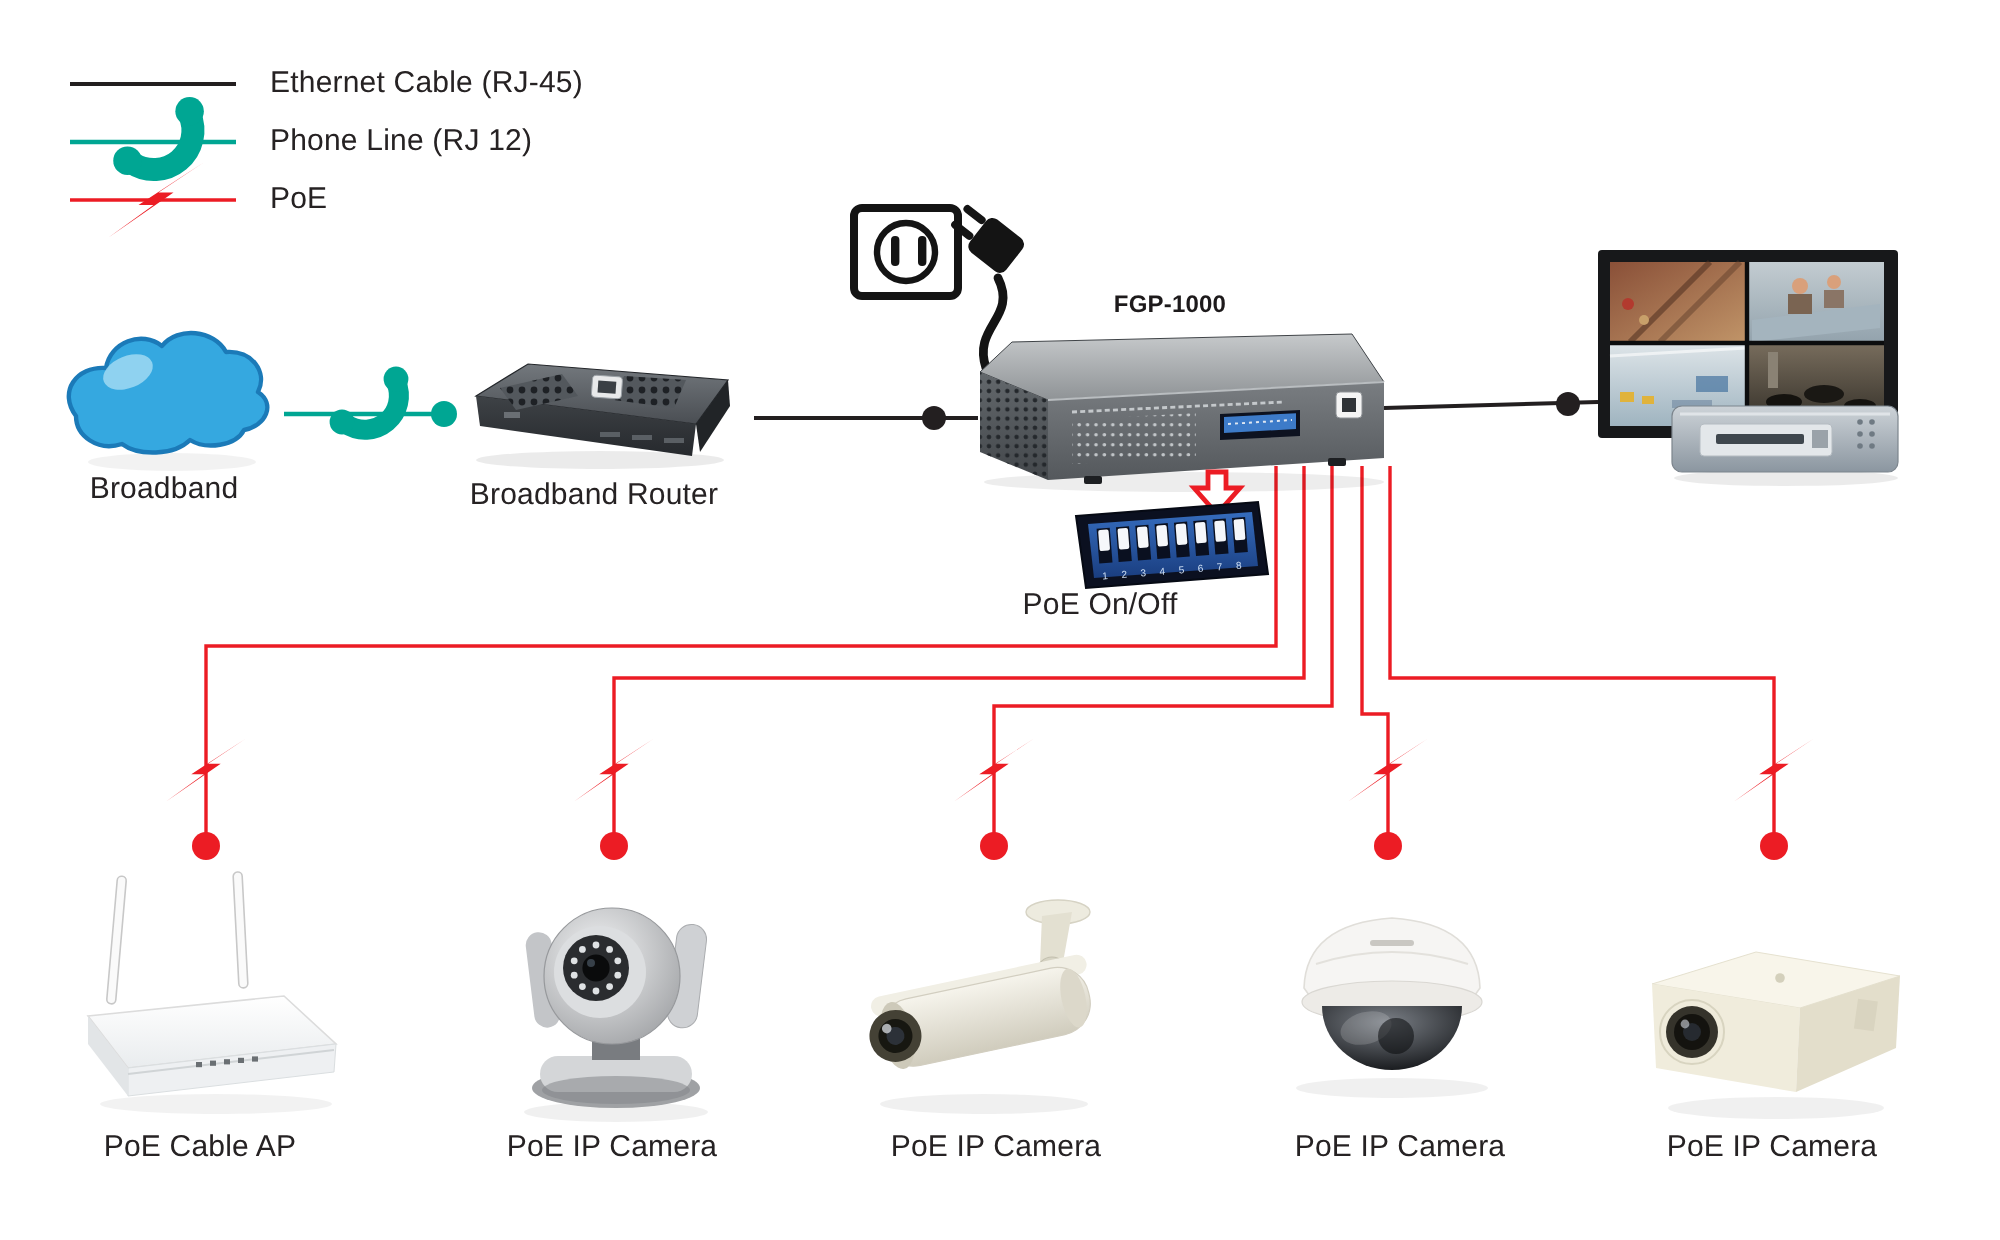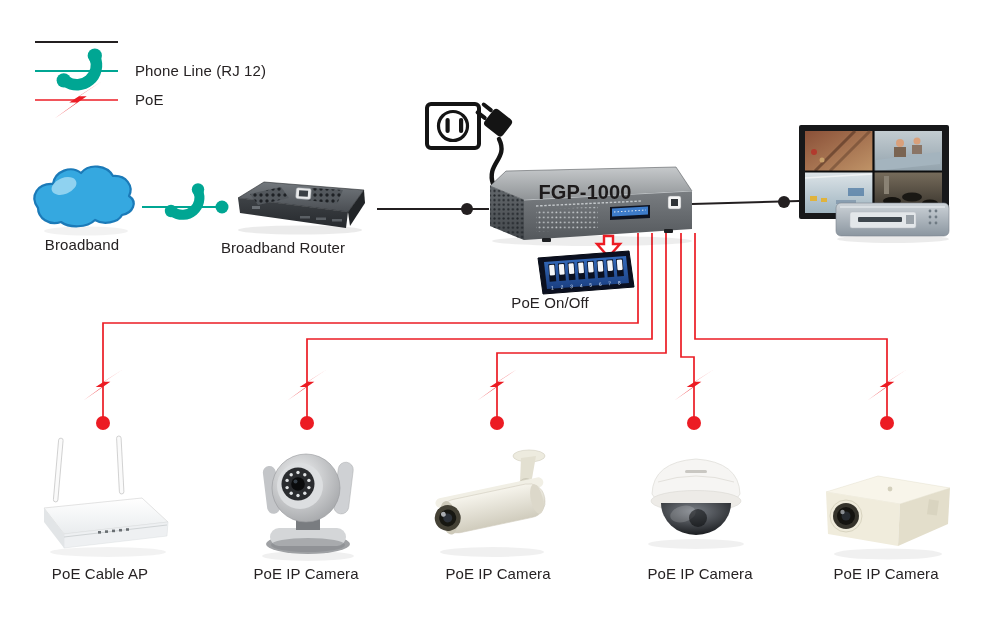--- a/index.html
+++ b/index.html
@@ -8,21 +8,21 @@
     font-family:"Liberation Sans",sans-serif;
   }
   svg.layer{position:absolute;left:0;top:0;}
   #wires{z-index:1;}
   #scene{z-index:2;}
   .lbl{
     position:absolute;z-index:3;color:#262223;font-size:15px;
     white-space:nowrap;letter-spacing:.1px;
   }
   .lbl.center{transform:translateX(-50%);}
-  .lbl.model{font-weight:bold;font-size:20px;color:#1d1a1b;margin-top:36px;}
+  .lbl.model{font-weight:bold;font-size:12px;color:#1d1a1b;}
 </style>
 </head>
 <body>
 
 <div class="canvas">
 
   <svg id="wires" class="layer" width="1000" height="620" viewBox="0 0 1000 620">
     <defs>
       <symbol id="bolt" overflow="visible">
         <polygon points="19,-15 1,-3 7,-3 -19,15 -1,2 -7,2" fill="currentColor"></polygon>
@@ -348,25 +348,26 @@
       <polygon points="84,52 134,36 132,72 82,94" fill="#e3decb"></polygon>
       <rect x="112" y="48" width="10" height="15" fill="#d9d4c0" transform="rotate(8 117 55)"></rect>
       <circle cx="30" cy="64" r="16" fill="#efebdb" stroke="#d8d4c0" stroke-width="1"></circle>
       <circle cx="30" cy="64" r="13" fill="#35332b"></circle>
       <circle cx="30" cy="64" r="9" fill="#14130f"></circle>
       <circle cx="30" cy="64" r="4.5" fill="#262a30"></circle>
       <circle cx="26.5" cy="60" r="2.2" fill="#b9bec4" opacity="0.7"></circle>
     </g>
   </svg>
 
+  <div class="lbl" style="left:135px;top:33px">Ethernet Cable (RJ-45)</div>
   <div class="lbl" style="left:135px;top:62px">Phone Line (RJ 12)</div>
   <div class="lbl" style="left:135px;top:91px">PoE</div>
 
   <div class="lbl center" style="left:82px;top:236px">Broadband</div>
-  <div class="lbl center" style="left:283px;top:239px">Broadband Router</div>
+  <div class="lbl center" style="left:297px;top:239px">Broadband Router</div>
   <div class="lbl center model" style="left:585px;top:145px">FGP-1000</div>
   <div class="lbl center" style="left:550px;top:294px">PoE On/Off</div>
 
   <div class="lbl center" style="left:100px;top:565px">PoE Cable AP</div>
   <div class="lbl center" style="left:306px;top:565px">PoE IP Camera</div>
   <div class="lbl center" style="left:498px;top:565px">PoE IP Camera</div>
   <div class="lbl center" style="left:700px;top:565px">PoE IP Camera</div>
   <div class="lbl center" style="left:886px;top:565px">PoE IP Camera</div>
 </div>
 

